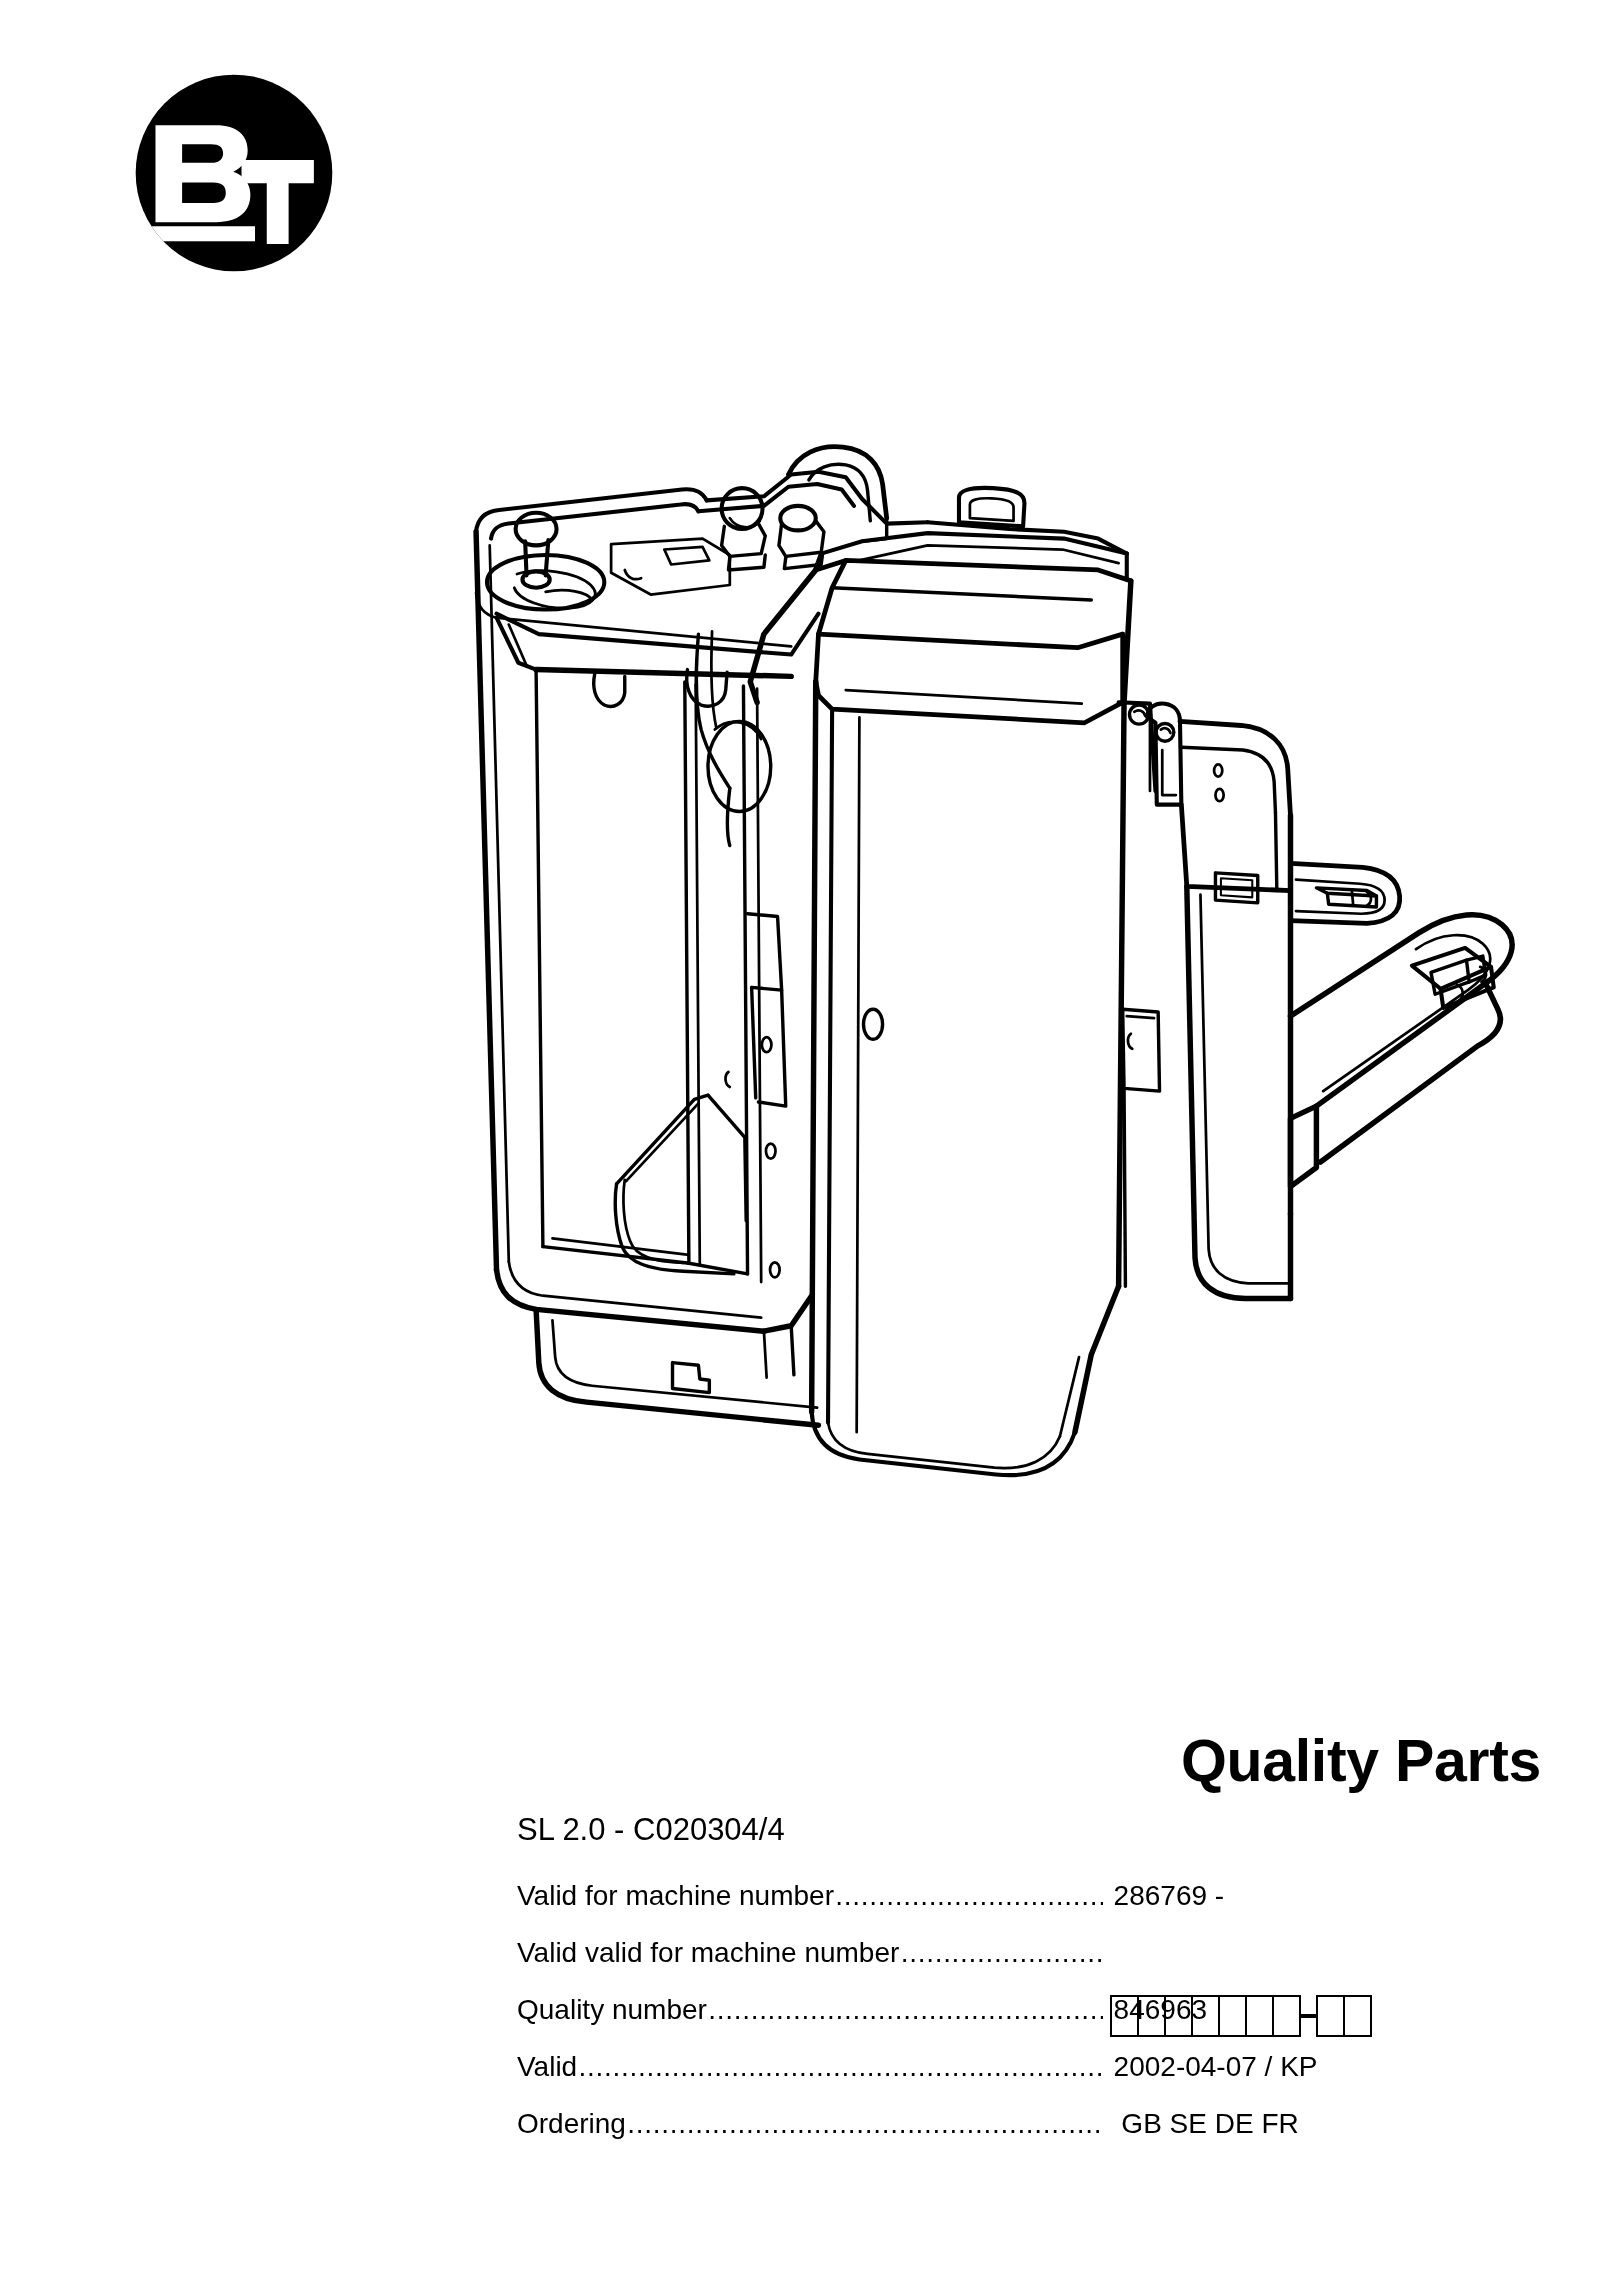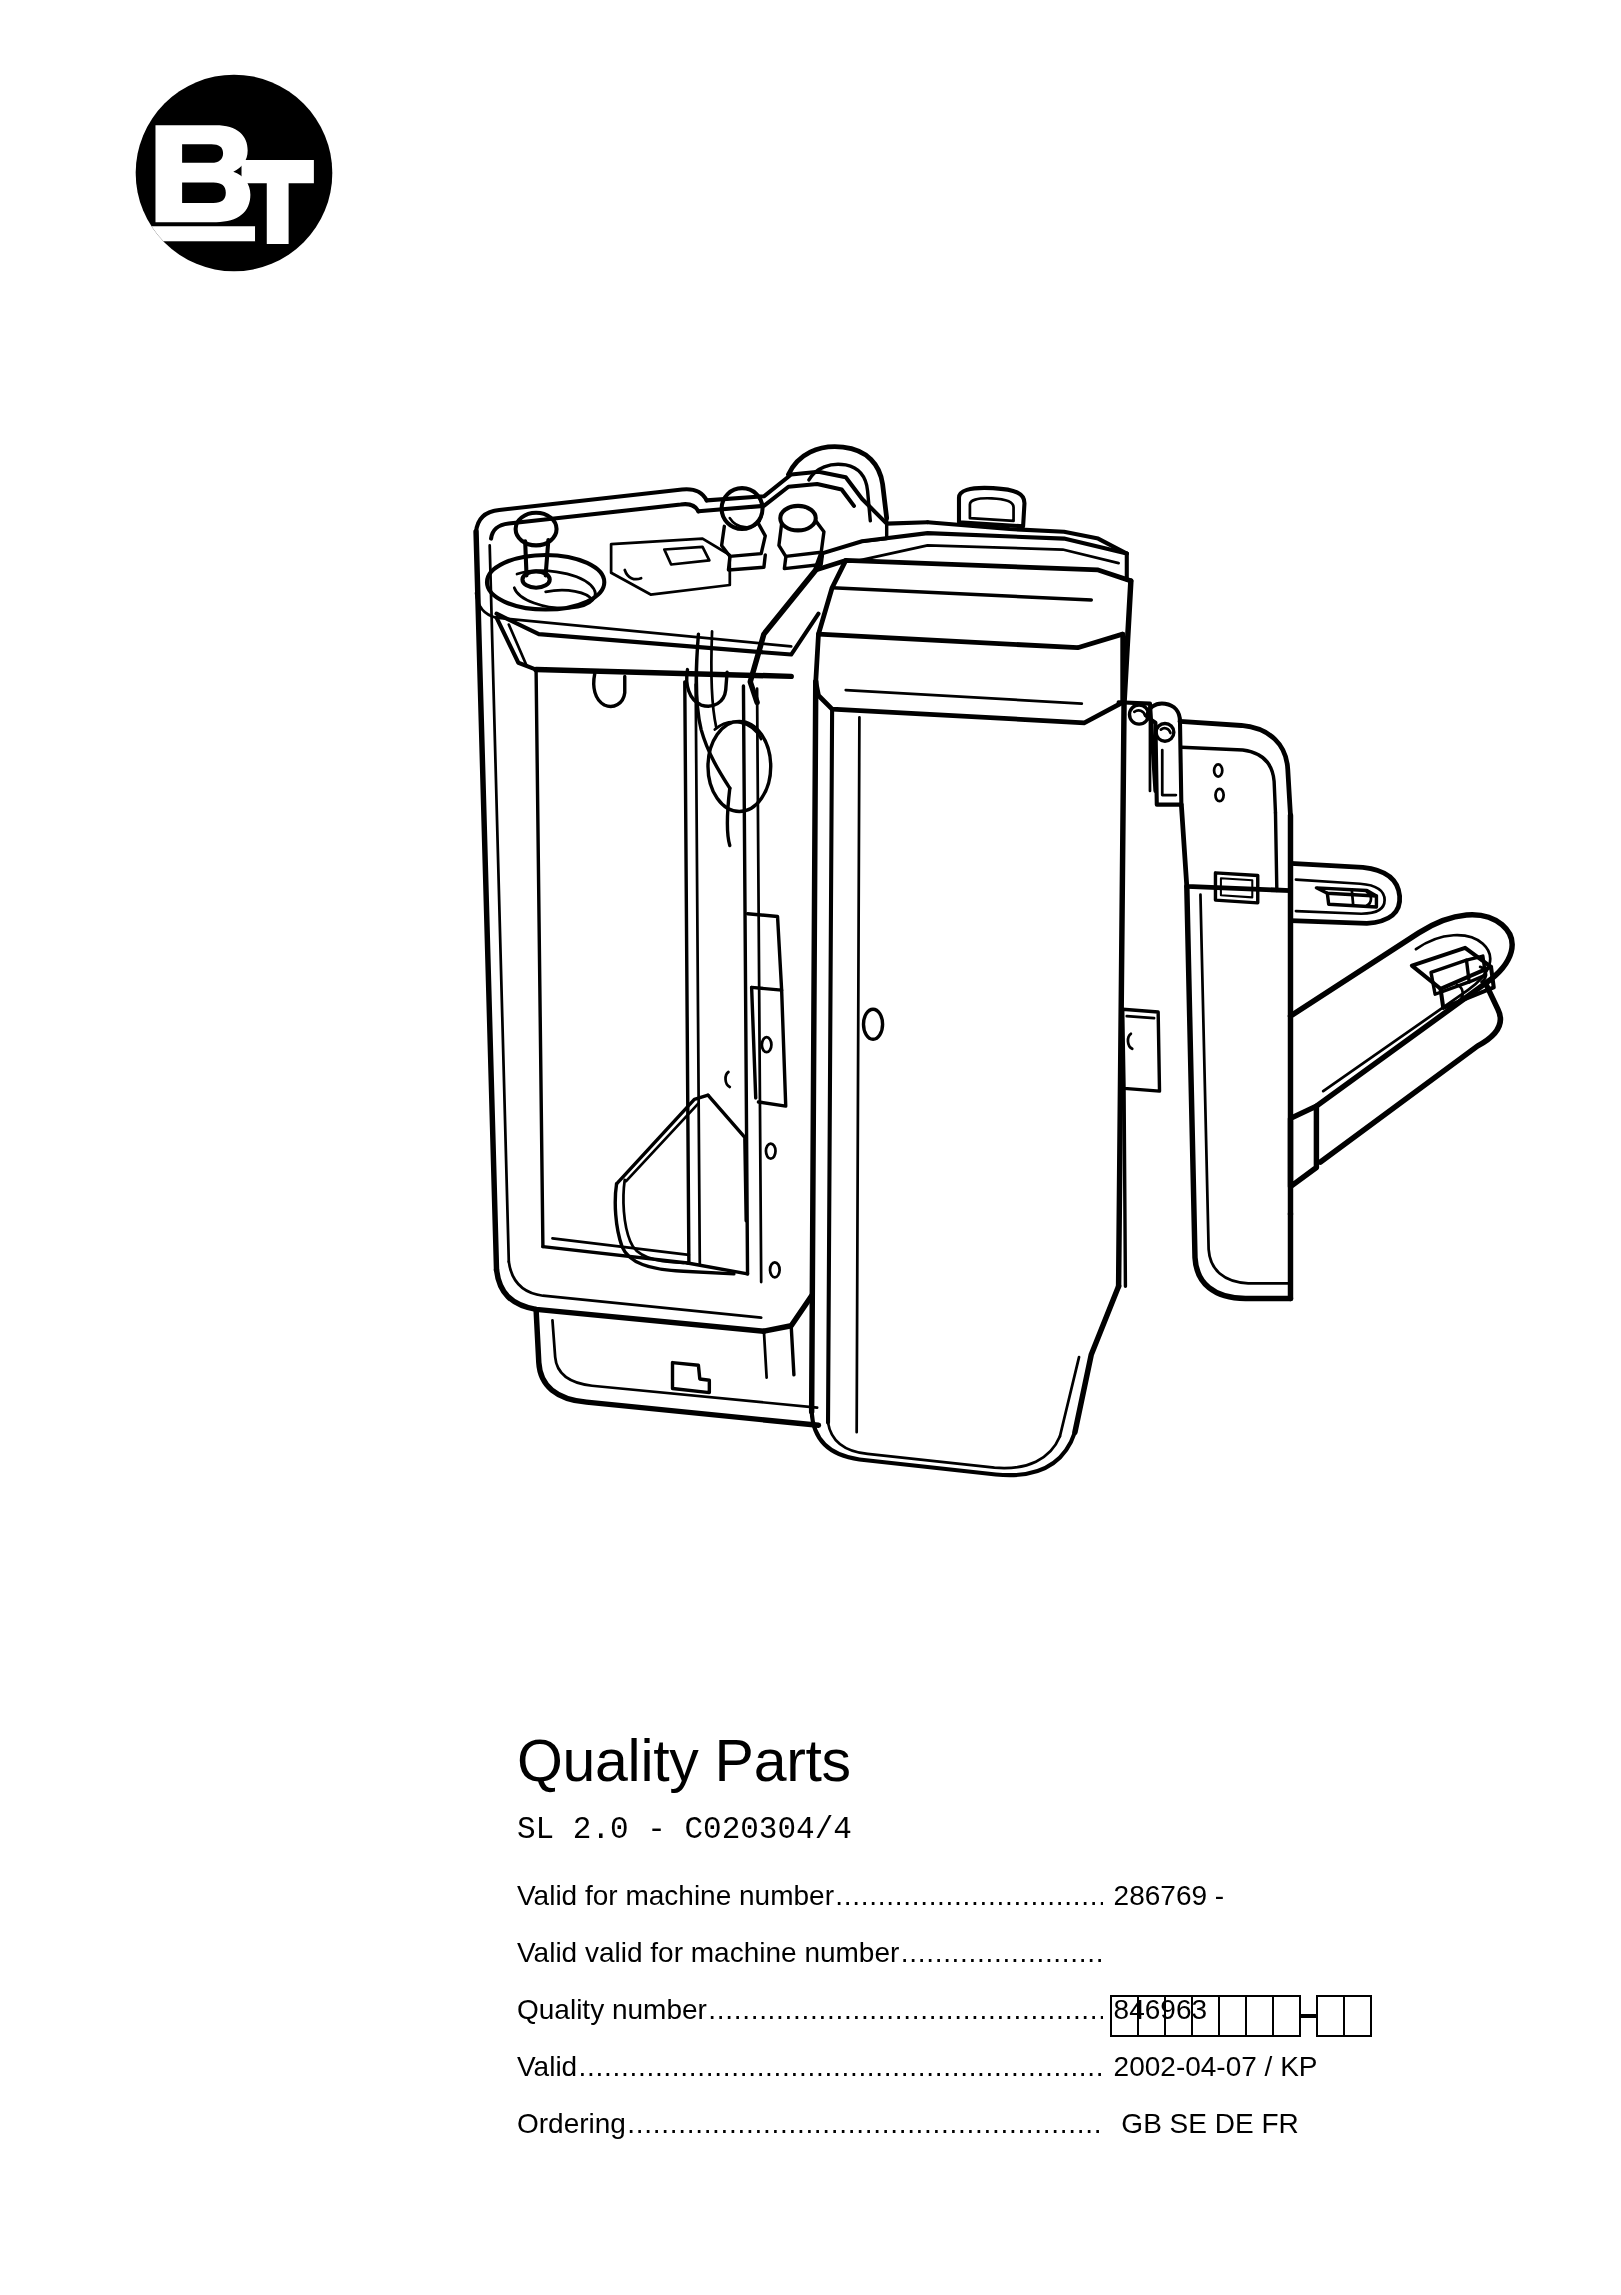--- a/index.html
+++ b/index.html
@@ -39,32 +39,32 @@
 
   
   #textblock {
     position: absolute;
     left: 517px;
     top: 1732px;
     width: 1024px;
   }
   #doc-title {
     font-size: 59px;
-    font-weight: normal;
+    font-weight: bold;
     letter-spacing: -0.3px;
     line-height: 1.0;
     margin: 0 0 23px 0;
     font-stretch: condensed;
+    text-align: right;
   }
   #doc-subtitle {
     font-size: 31px;
     font-weight: normal;
     line-height: 1.0;
     margin: 0 0 37px 0;
-    font-family: Liberation Mono, monospace;
   }
   .spec-row {
     display: flex;
     align-items: baseline;
     font-size: 28px;
     line-height: 1.0;
     height: 57px;
     justify-content: space-between;
   }
   .spec-label {

